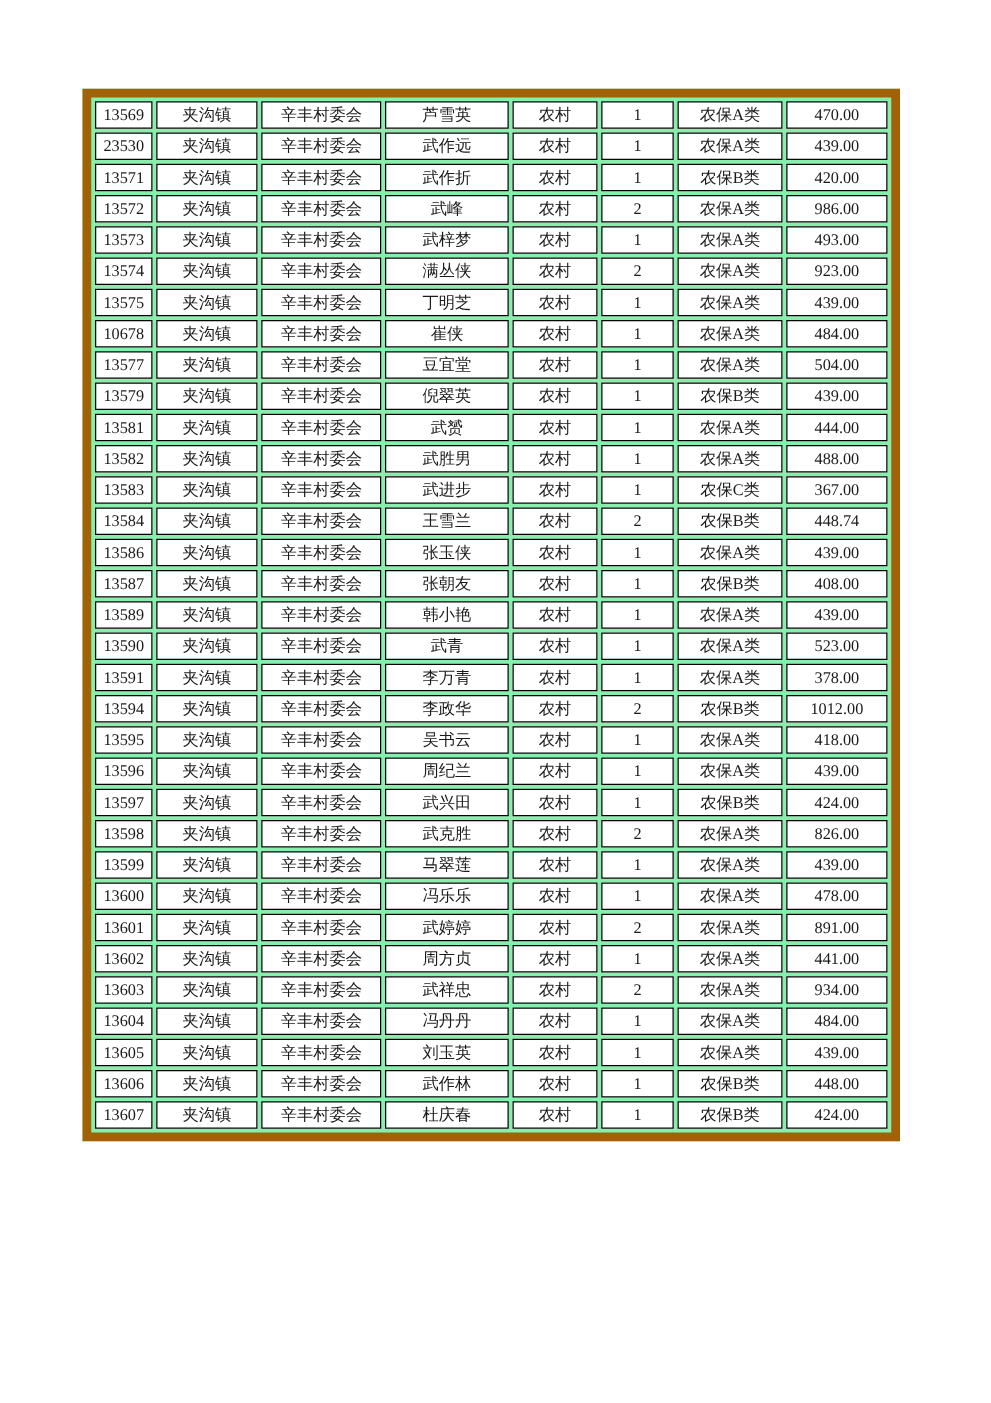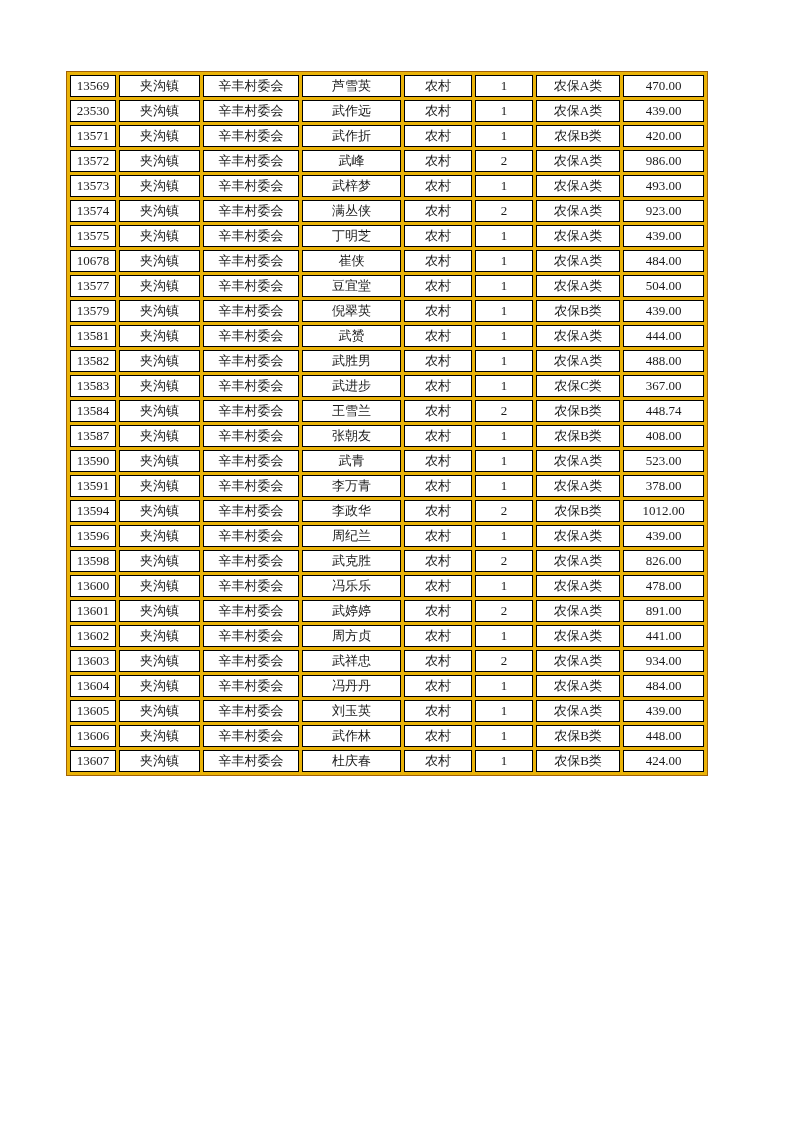--- a/index.html
+++ b/index.html
@@ -16,23 +16,23 @@
     background: #ffffff;
     overflow: hidden;
   }
   table.roster {
     position: absolute;
     left: 66px;
     top: 71px;
     width: 642px;
     border-collapse: separate;
     border-spacing: 3px;
-    border: 1px solid #a16207;
+    border: 7px solid #a16207;
     table-layout: fixed;
-    background: #eab308;
+    background: #86efac;
   }
   table.roster td {
     border: 1px solid #000000;
     height: 20px;
     line-height: 20px;
     text-align: center;
     vertical-align: middle;
     font-size: 13px;
     color: #1a1a1a;
     white-space: nowrap;
@@ -200,30 +200,50 @@
           <td>13584</td>
           <td>夹沟镇</td>
           <td>辛丰村委会</td>
           <td>王雪兰</td>
           <td>农村</td>
           <td>2</td>
           <td>农保B类</td>
           <td>448.74</td>
         </tr>
         <tr>
+          <td>13586</td>
+          <td>夹沟镇</td>
+          <td>辛丰村委会</td>
+          <td>张玉侠</td>
+          <td>农村</td>
+          <td>1</td>
+          <td>农保A类</td>
+          <td>439.00</td>
+        </tr>
+        <tr>
           <td>13587</td>
           <td>夹沟镇</td>
           <td>辛丰村委会</td>
           <td>张朝友</td>
           <td>农村</td>
           <td>1</td>
           <td>农保B类</td>
           <td>408.00</td>
         </tr>
         <tr>
+          <td>13589</td>
+          <td>夹沟镇</td>
+          <td>辛丰村委会</td>
+          <td>韩小艳</td>
+          <td>农村</td>
+          <td>1</td>
+          <td>农保A类</td>
+          <td>439.00</td>
+        </tr>
+        <tr>
           <td>13590</td>
           <td>夹沟镇</td>
           <td>辛丰村委会</td>
           <td>武青</td>
           <td>农村</td>
           <td>1</td>
           <td>农保A类</td>
           <td>523.00</td>
         </tr>
         <tr>
@@ -240,38 +260,68 @@
           <td>13594</td>
           <td>夹沟镇</td>
           <td>辛丰村委会</td>
           <td>李政华</td>
           <td>农村</td>
           <td>2</td>
           <td>农保B类</td>
           <td>1012.00</td>
         </tr>
         <tr>
+          <td>13595</td>
+          <td>夹沟镇</td>
+          <td>辛丰村委会</td>
+          <td>吴书云</td>
+          <td>农村</td>
+          <td>1</td>
+          <td>农保A类</td>
+          <td>418.00</td>
+        </tr>
+        <tr>
           <td>13596</td>
           <td>夹沟镇</td>
           <td>辛丰村委会</td>
           <td>周纪兰</td>
           <td>农村</td>
           <td>1</td>
           <td>农保A类</td>
           <td>439.00</td>
         </tr>
         <tr>
+          <td>13597</td>
+          <td>夹沟镇</td>
+          <td>辛丰村委会</td>
+          <td>武兴田</td>
+          <td>农村</td>
+          <td>1</td>
+          <td>农保B类</td>
+          <td>424.00</td>
+        </tr>
+        <tr>
           <td>13598</td>
           <td>夹沟镇</td>
           <td>辛丰村委会</td>
           <td>武克胜</td>
           <td>农村</td>
           <td>2</td>
           <td>农保A类</td>
           <td>826.00</td>
+        </tr>
+        <tr>
+          <td>13599</td>
+          <td>夹沟镇</td>
+          <td>辛丰村委会</td>
+          <td>马翠莲</td>
+          <td>农村</td>
+          <td>1</td>
+          <td>农保A类</td>
+          <td>439.00</td>
         </tr>
         <tr>
           <td>13600</td>
           <td>夹沟镇</td>
           <td>辛丰村委会</td>
           <td>冯乐乐</td>
           <td>农村</td>
           <td>1</td>
           <td>农保A类</td>
           <td>478.00</td>

